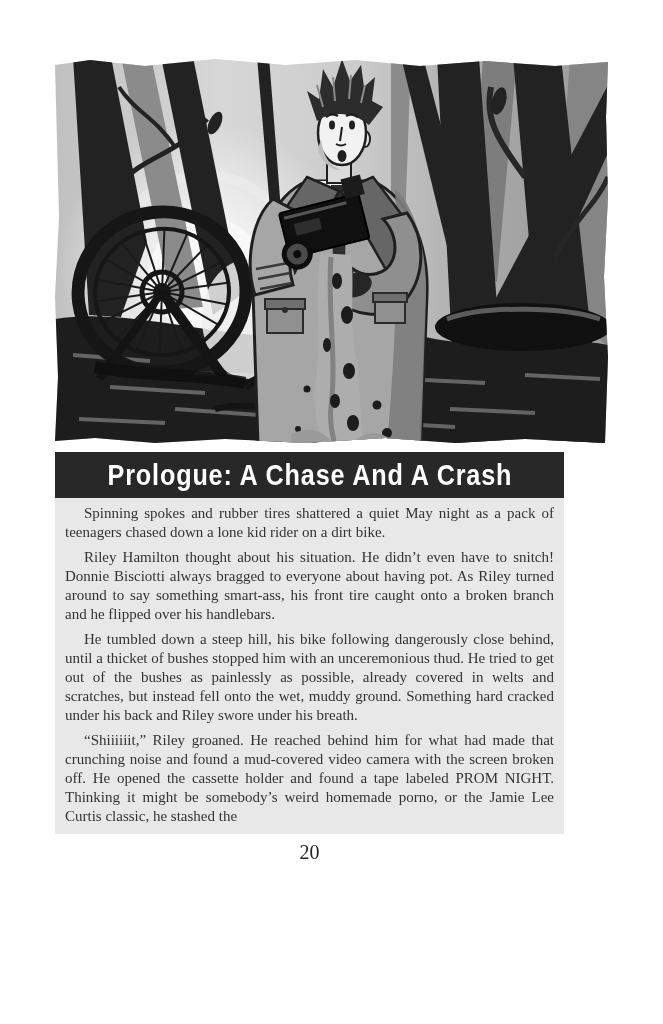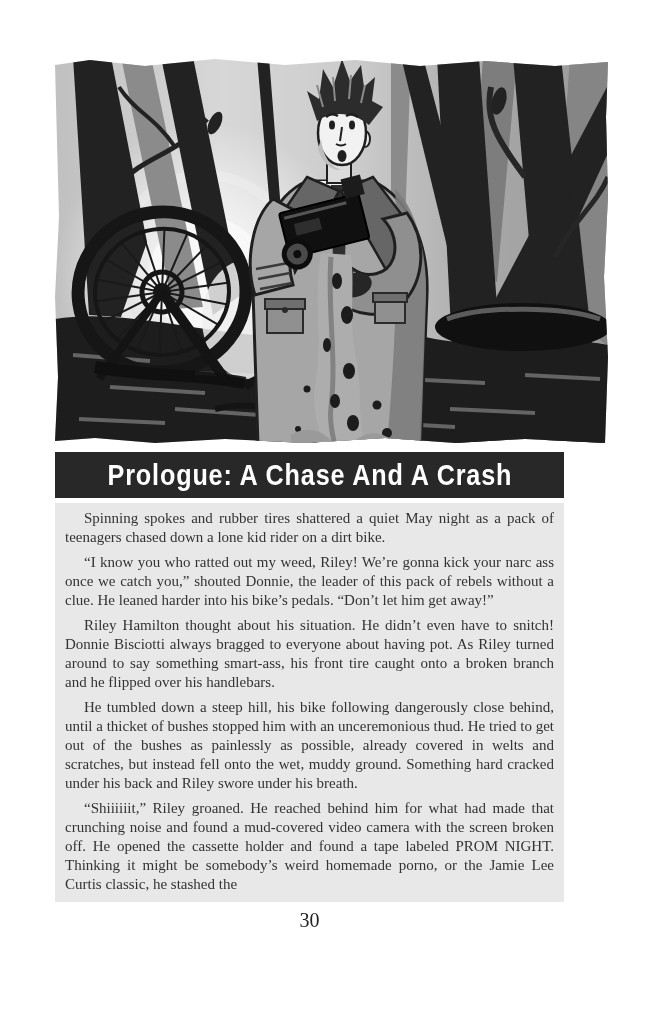--- a/index.html
+++ b/index.html
@@ -32,21 +32,20 @@
     margin:0;
     color:var(--banner-text);
     font-family:"Liberation Sans", sans-serif;
     font-weight:700;
     font-size:30px;
     letter-spacing:1px;
     white-space:nowrap;
   }
   .banner-title .condense{display:inline-block;transform:scaleX(.84);transform-origin:center;}
   .text-block{
-    margin-top:5px;
     background:var(--text-block-bg);
     padding:6px 10px 8px;
     font-size:15px;
     line-height:19px;
     color:var(--body-text);
     text-align:justify;
   }
   .para{margin:0 0 6px;text-indent:19px;}
   .para:last-child{margin-bottom:0;}
   .folio{text-align:center;padding-top:7px;}
@@ -236,23 +235,22 @@
     </svg>
   </figure>
 
   <header class="banner">
     <h1 class="banner-title"><span class="condense">Prologue: A Chase And A Crash</span></h1>
   </header>
 
   <section class="text-block">
 
   <p class="para">Spinning spokes and rubber tires shattered a quiet May night as a pack of teenagers chased down a lone kid rider on a dirt bike.</p>
-      <p class="para">“I know you who ratted out my weed, Riley! We’re gonna kick your narc ass once we catch you,” shouted Donnie, the leader of this pack of rebels without a clue. He leaned harder into his bike’s pedals. “Don’t let him get away!”</p>
       <p class="para">Riley Hamilton thought about his situation. He didn’t even have to snitch! Donnie Bisciotti always bragged to everyone about having pot. As Riley turned around to say something smart-ass, his front tire caught onto a broken branch and he flipped over his handlebars.</p>
       <p class="para">He tumbled down a steep hill, his bike following dangerously close behind, until a thicket of bushes stopped him with an unceremonious thud. He tried to get out of the bushes as painlessly as possible, already covered in welts and scratches, but instead fell onto the wet, muddy ground. Something hard cracked under his back and Riley swore under his breath.</p>
       <p class="para">“Shiiiiiit,” Riley groaned. He reached behind him for what had made that crunching noise and found a mud-covered video camera with the screen broken off. He opened the cassette holder and found a tape labeled PROM NIGHT. Thinking it might be somebody’s weird homemade porno, or the Jamie Lee Curtis classic, he stashed the</p>
     </section>
 
   <footer class="folio">
-    <span class="page-number">30</span>
+    <span class="page-number">20</span>
   </footer>
 
 </div>
 
 </body></html>

